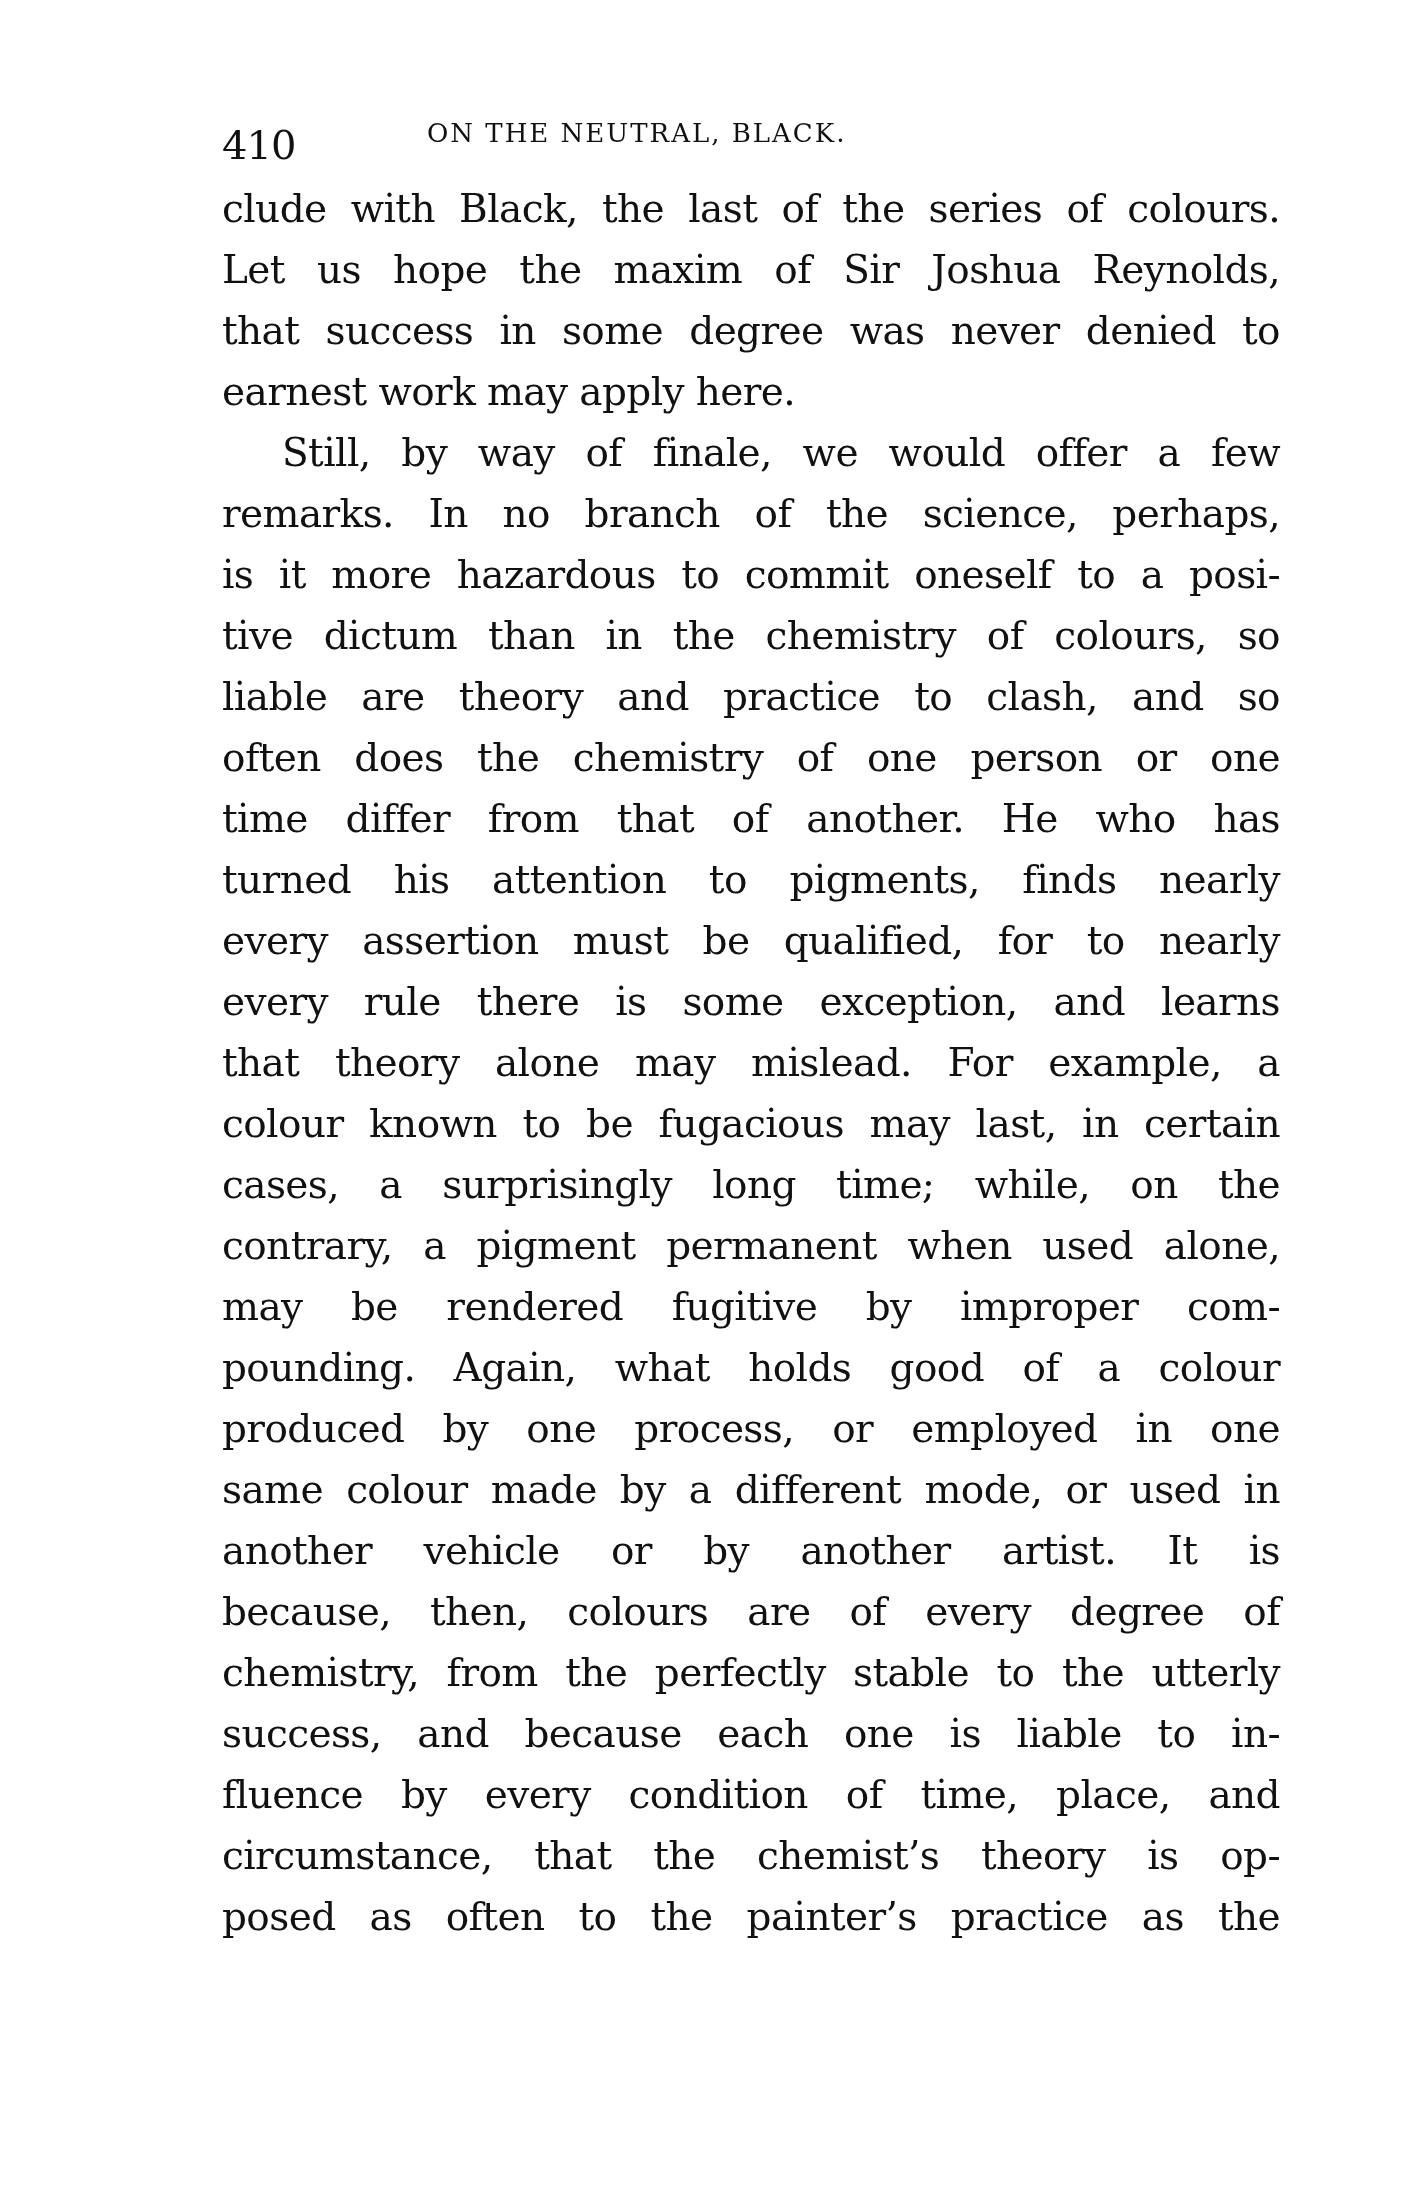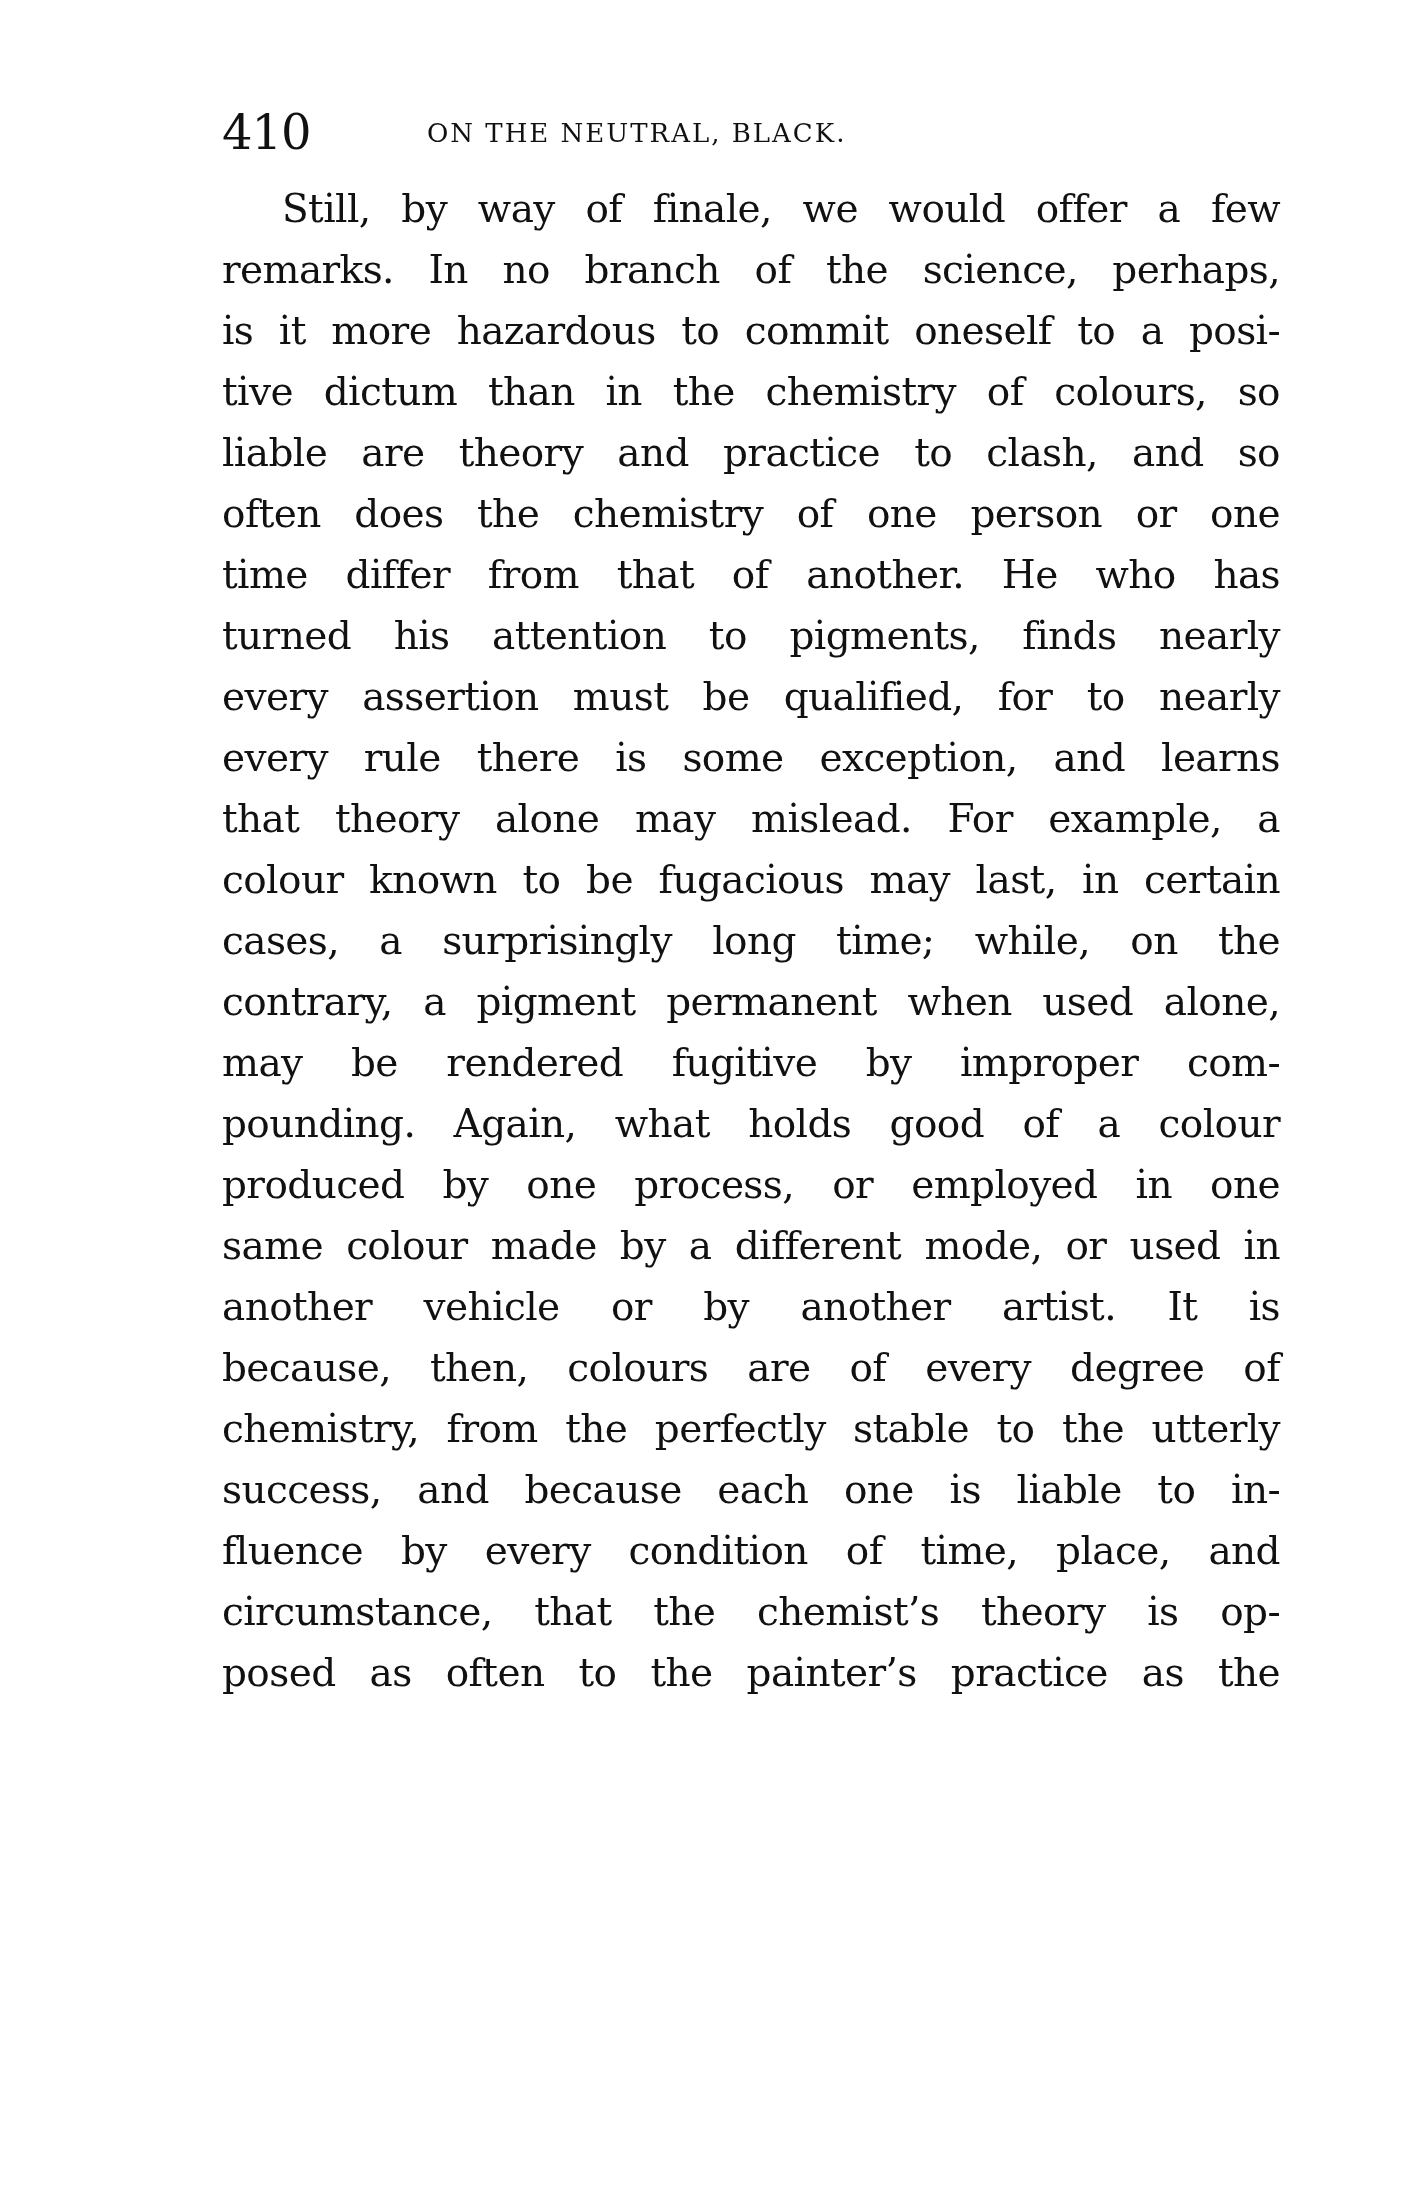--- a/index.html
+++ b/index.html
@@ -3,21 +3,21 @@
   <meta charset="utf-8">
   <style>
     html, body { margin: 0; padding: 0; background: #ffffff; }
     body {
       width: 1412px; height: 2195px; position: relative; overflow: hidden;
       font-family: "DejaVu Serif", "Liberation Serif", serif;
       color: #111111;
     }
     .page { position: absolute; left: 222px; top: 0; width: 1058px; }
     .running-head { position: absolute; top: 104px; left: 0; width: 1058px; height: 50px; }
-    .page-number { position: absolute; left: 0; top: 0; font-size: 48px; letter-spacing: -1px; }
+    .page-number { position: absolute; left: 0; top: 18px; font-size: 40px; letter-spacing: -1px; }
     .running-title {
       position: absolute; left: 205px; top: 14px;
       font-size: 26px; letter-spacing: 2px; text-transform: uppercase;
     }
     .body-text { position: absolute; top: 178px; left: 0; width: 1058px; }
     .line {
       height: 61px; line-height: 61px; font-size: 39px;
       white-space: nowrap; text-align: justify; text-align-last: justify;
       letter-spacing: -0.6px;
     }
@@ -26,20 +26,26 @@
   </style>
 </head>
 <body>
 
 <div class="page">
   <div class="running-head">
     <span class="page-number">410</span>
     <span class="running-title">ON THE NEUTRAL, BLACK.</span>
   </div>
   <div class="body-text" id="body-text">
+      <div>
+        <div class="line">clude with Black, the last of the series of colours.</div>
+        <div class="line">Let us hope the maxim of Sir Joshua Reynolds,</div>
+        <div class="line">that success in some degree was never denied to</div>
+        <div class="line last-of-para">earnest work may apply here.</div>
+      </div>
       <div>
         <div class="line indent">Still, by way of finale, we would offer a few</div>
         <div class="line">remarks. In no branch of the science, perhaps,</div>
         <div class="line">is it more hazardous to commit oneself to a posi-</div>
         <div class="line">tive dictum than in the chemistry of colours, so</div>
         <div class="line">liable are theory and practice to clash, and so</div>
         <div class="line">often does the chemistry of one person or one</div>
         <div class="line">time differ from that of another. He who has</div>
         <div class="line">turned his attention to pigments, finds nearly</div>
         <div class="line">every assertion must be qualified, for to nearly</div>

